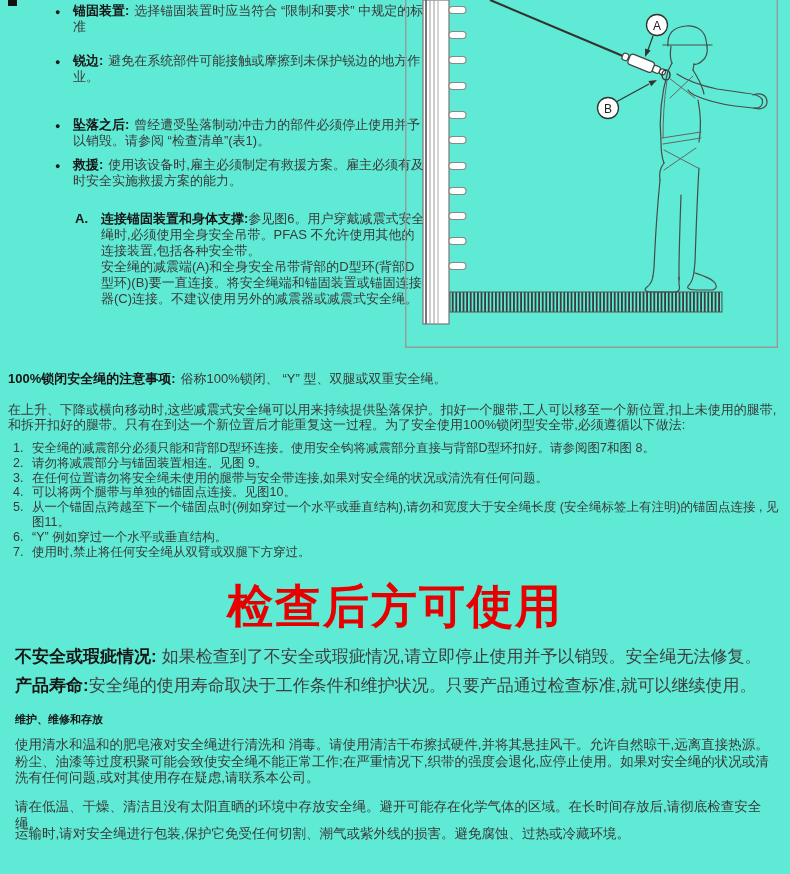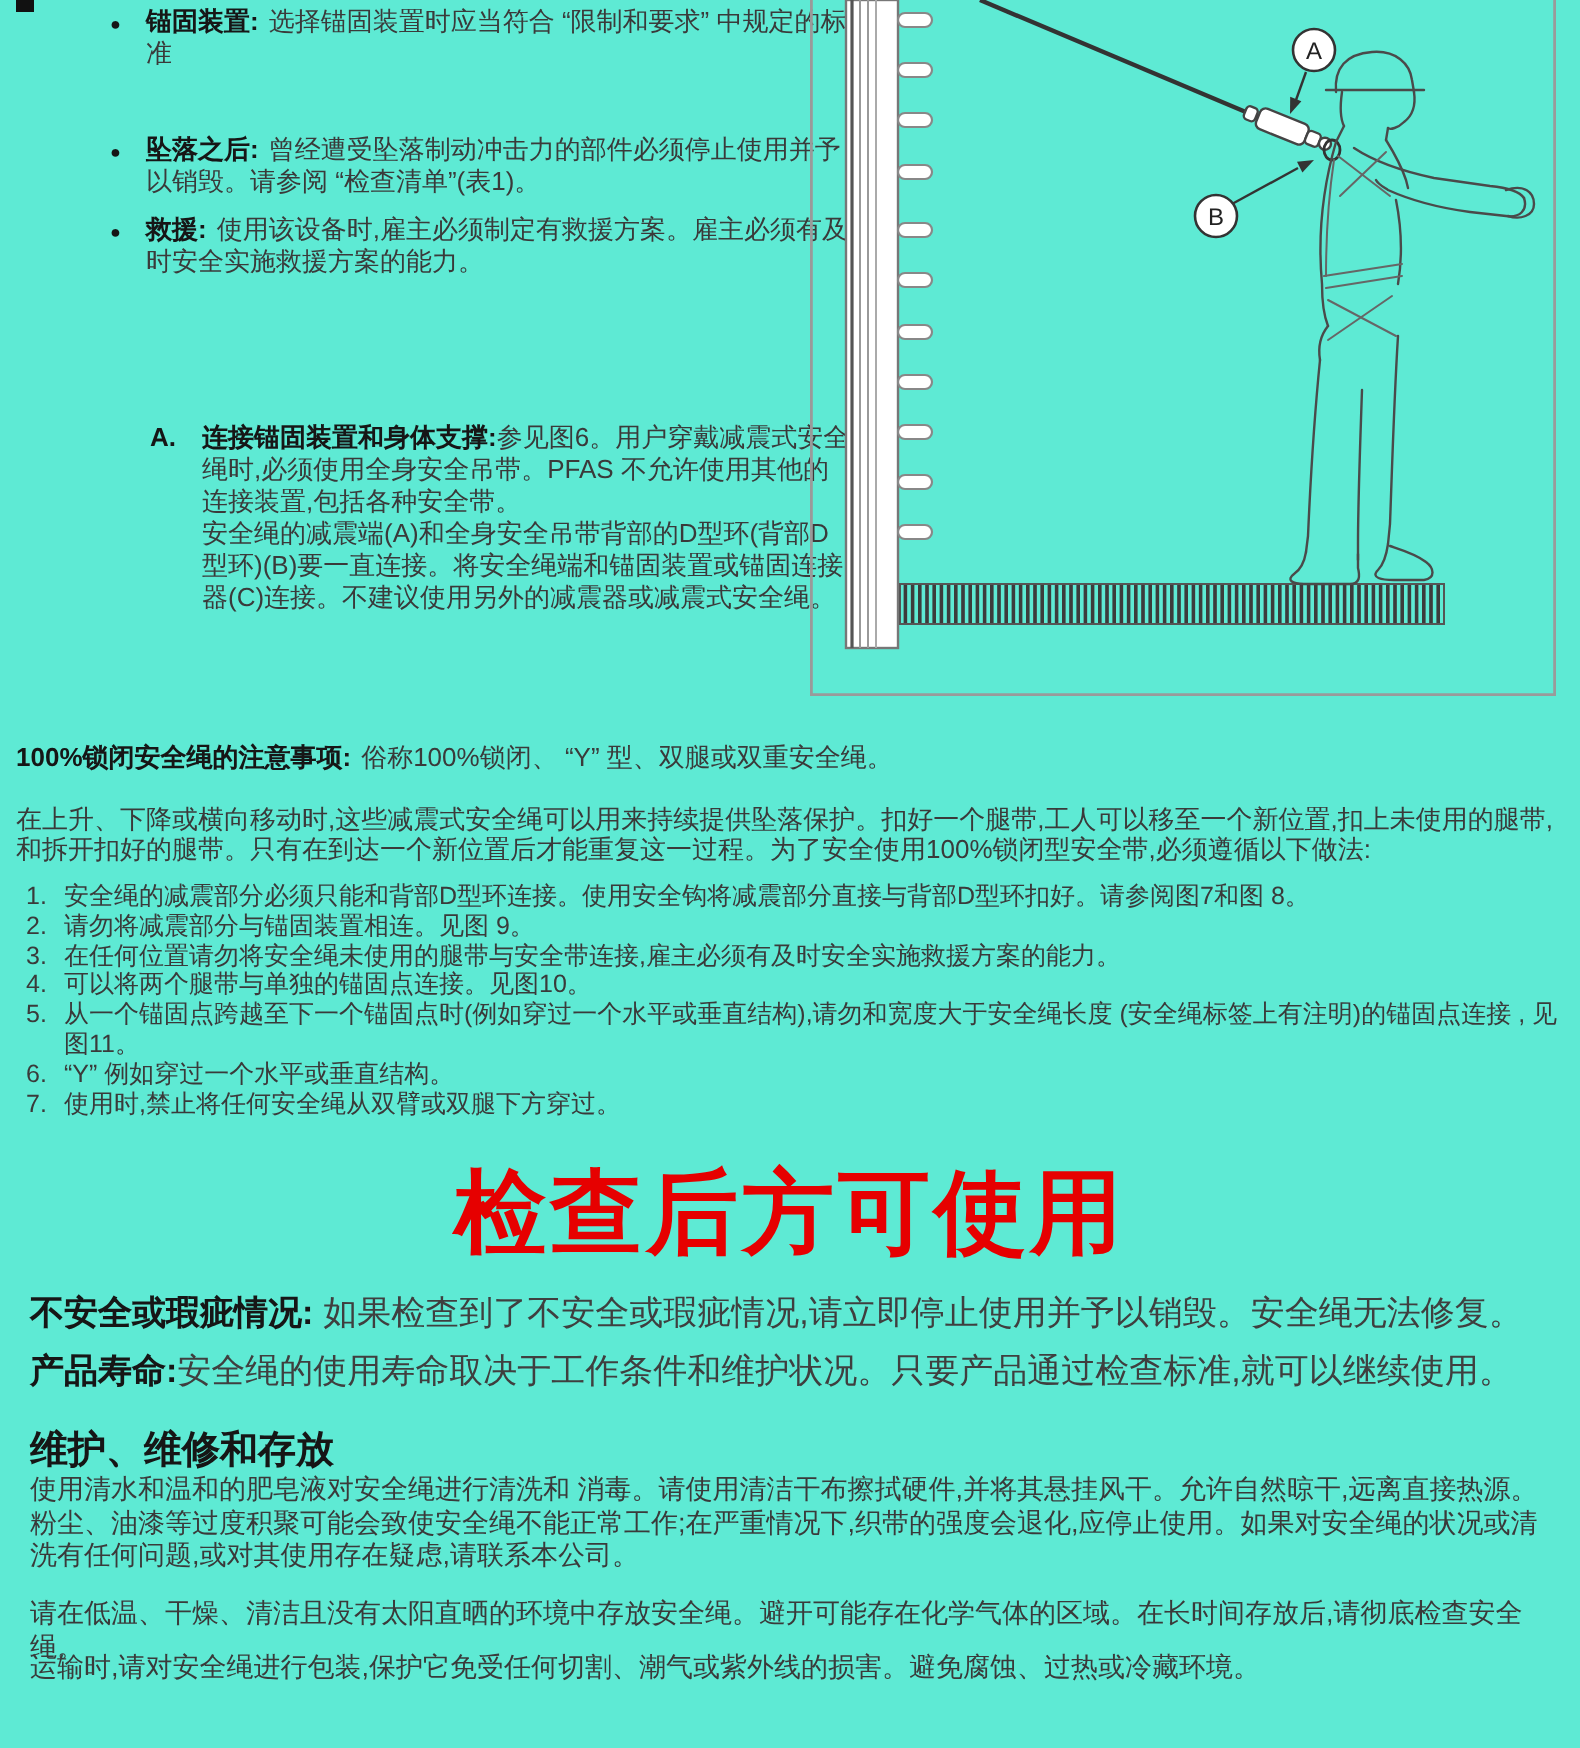--- a/index.html
+++ b/index.html
@@ -40,34 +40,37 @@
 
   
   .warning{left:0;top:576px;width:790px;text-align:center;
            font-size:46px;font-weight:700;color:#e60000;letter-spacing:2px;}
 
   
   .notice{left:15px;width:772px;font-size:17px;line-height:20px;color:#3f3f3f;}
   .notice-1{top:647px;} .notice-2{top:676px;}
 
   
-  .maint-heading{left:15px;top:712px;font-size:19px;font-weight:700;color:#161616;}
+  .maint-heading{left:15px;top:712px;font-size:11px;font-weight:700;color:#161616;}
   .maint-par{left:15px;width:764px;font-size:13.5px;line-height:16.5px;}
   .maint-par-1{top:737px;} .maint-par-2{top:799px;} .maint-par-3{top:826px;}
 </style>
 </head>
 <body>
 
 <div class="page">
 
   <div class="abs corner-mark"></div>
 
   <div class="abs top-bullets">
     <div class="item">
       <span class="lbl gap">锚固装置:</span><span>选择锚固装置时应当符合 “限制和要求” 中规定的标准</span>
+    </div>
+    <div class="item mt18">
+      <span class="lbl gap">锐边:</span><span>避免在系统部件可能接触或摩擦到未保护锐边的地方作业。</span>
     </div>
     <div class="item mt16">
       <span class="lbl gap">坠落之后:</span><span>曾经遭受坠落制动冲击力的部件必须停止使用并予以销毁。请参阅 “检查清单”(表1)。</span>
     </div>
     <div class="item mt8">
       <span class="lbl gap">救援:</span><span>使用该设备时,雇主必须制定有救援方案。雇主必须有及时安全实施救援方案的能力。</span>
     </div>
   </div>
 
   <div class="abs section-a">
@@ -178,21 +181,21 @@
   <div class="abs lockoff">
     <div>
       <span class="lbl gap">100%锁闭安全绳的注意事项:</span><span>俗称100%锁闭、 “Y” 型、双腿或双重安全绳。</span>
     </div>
     <div class="para">在上升、下降或横向移动时,这些减震式安全绳可以用来持续提供坠落保护。扣好一个腿带,工人可以移至一个新位置,扣上未使用的腿带,和拆开扣好的腿带。只有在到达一个新位置后才能重复这一过程。为了安全使用100%锁闭型安全带,必须遵循以下做法:</div>
   </div>
 
   <ol class="abs steps">
     <li>安全绳的减震部分必须只能和背部D型环连接。使用安全钩将减震部分直接与背部D型环扣好。请参阅图7和图 8。</li>
     <li>请勿将减震部分与锚固装置相连。见图 9。</li>
-    <li>在任何位置请勿将安全绳未使用的腿带与安全带连接,雇主必须有及时安全实施救援方案的能力。</li>
+    <li>在任何位置请勿将安全绳未使用的腿带与安全带连接,如果对安全绳的状况或清洗有任何问题。</li>
     <li>可以将两个腿带与单独的锚固点连接。见图10。</li>
     <li>从一个锚固点跨越至下一个锚固点时(例如穿过一个水平或垂直结构),请勿和宽度大于安全绳长度 (安全绳标签上有注明)的锚固点连接 , 见图11。</li>
     <li>“Y” 例如穿过一个水平或垂直结构。</li>
     <li>使用时,禁止将任何安全绳从双臂或双腿下方穿过。</li>
   </ol>
 
   <div class="abs warning">检查后方可使用</div>
 
   <div class="abs notice notice-1">
     <span class="lbl gap">不安全或瑕疵情况:</span><span>如果检查到了不安全或瑕疵情况,请立即停止使用并予以销毁。安全绳无法修复。</span>

